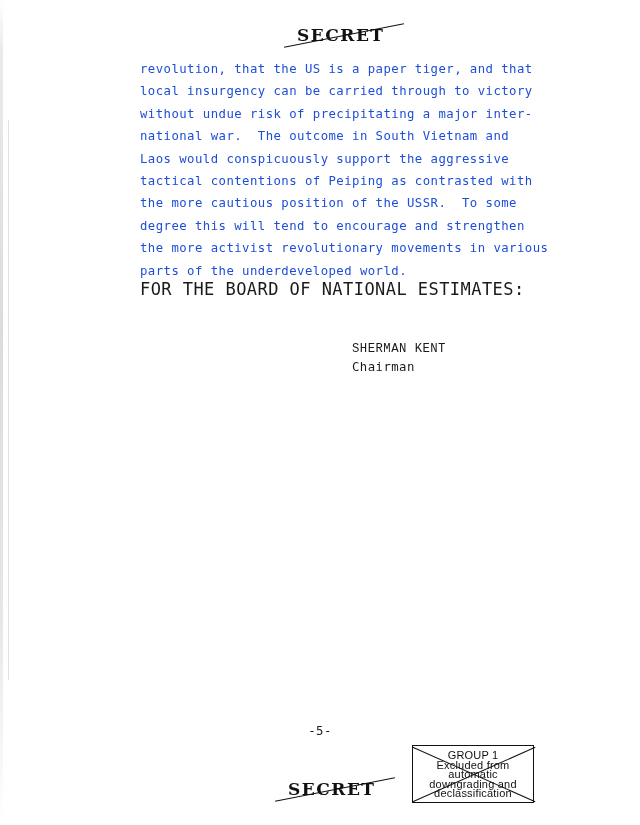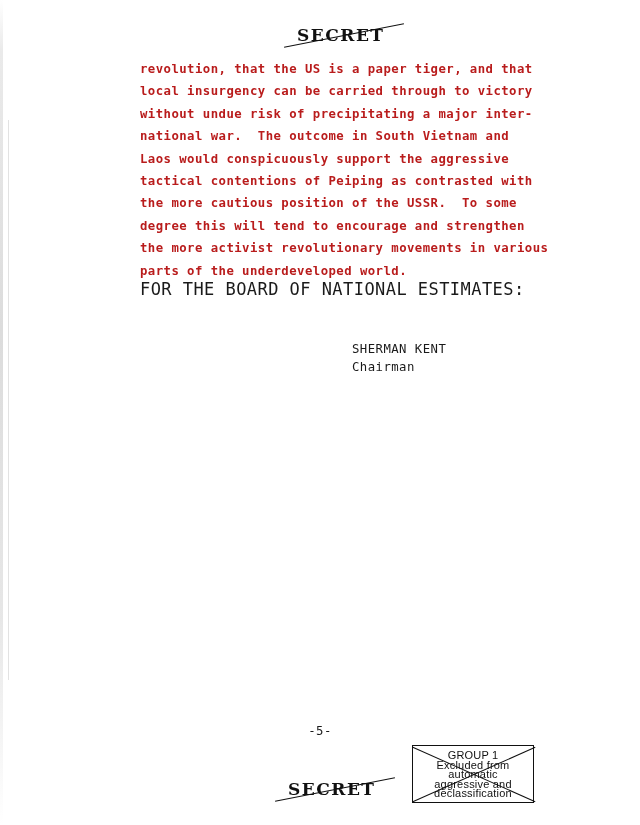--- a/index.html
+++ b/index.html
@@ -67,22 +67,21 @@
   
   #body-text {
     position: absolute;
     left: 140px;
     top: 58px;
     width: 420px;
     font-size: 12.3px;
     line-height: 22.4px;
     letter-spacing: 0.45px;
     white-space: pre;
-    color: #b91c1c;
-    font-weight: bold;
+    color: #1d4ed8;
   }
 
   #board-line {
     position: absolute;
     left: 140px;
     top: 279px;
     font-size: 17px;
     letter-spacing: 0.45px;
     white-space: pre;
     color: #1a1a1a;
@@ -90,21 +89,21 @@
 
   #signature-block {
     position: absolute;
     left: 352px;
     top: 340px;
     font-size: 12.3px;
     line-height: 18px;
     letter-spacing: 0.45px;
     color: #1a1a1a;
   }
-  #signature-name { white-space: pre; }
+  #signature-name { white-space: pre; font-family: Liberation Mono, monospace; }
   #signature-title {
     white-space: pre;
     padding-right: 6px;
   }
 
   #page-number {
     position: absolute;
     left: 0;
     top: 724px;
     width: 640px;
@@ -178,21 +177,21 @@
     <div id="signature-name">SHERMAN KENT</div>
     <div id="signature-title">Chairman</div>
   </div>
 
   <div id="page-number">-5-</div>
 
   <div id="group-box">
     <div class="gtext">
       <div>GROUP 1</div>
       <div>Excluded from automatic</div>
-      <div>aggressive and</div>
+      <div>downgrading and</div>
       <div>declassification</div>
     </div>
     <div class="x1"></div>
     <div class="x2"></div>
   </div>
 
   <div class="stamp" id="stamp-bottom">
     <span>SECRET</span>
     <span class="strike"></span>
   </div>

